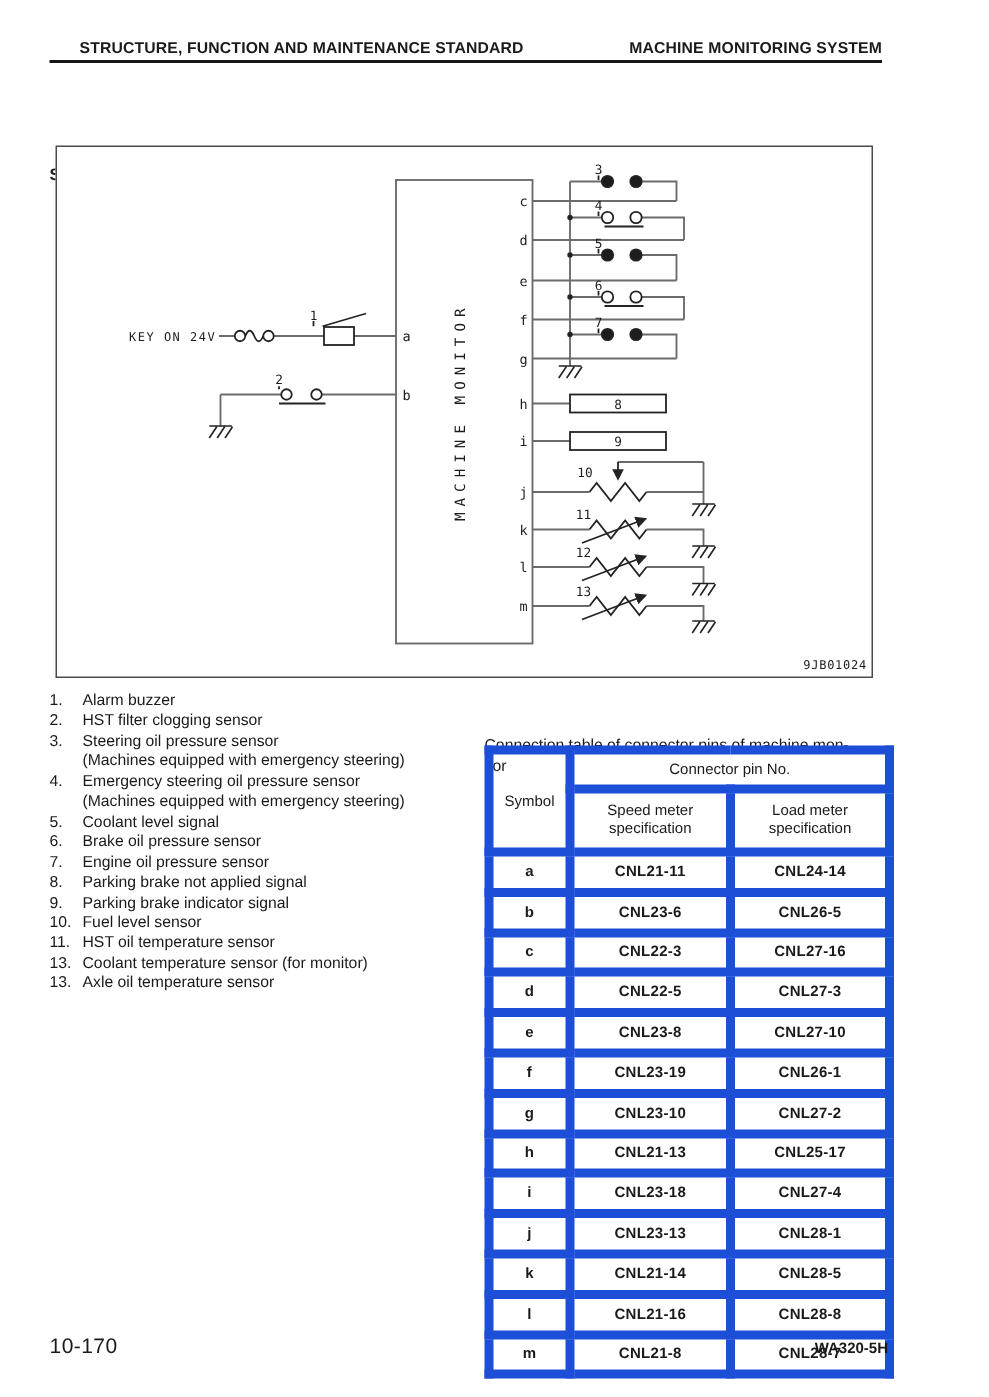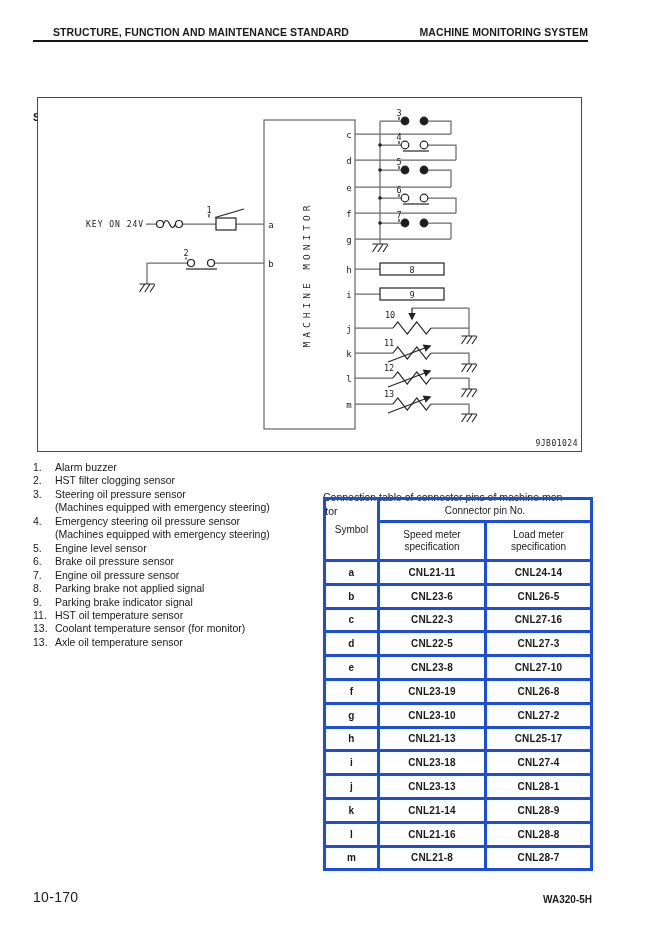--- a/index.html
+++ b/index.html
@@ -15,21 +15,21 @@
   .dtx{font-family:"DejaVu Sans Mono",monospace;fill:#1c1c1c;}
   .legend{left:33px;top:461px;width:288px;font-size:10.5px;line-height:13.45px;}
   .lg-row{display:flex;}
   .lg-num{flex:none;width:22px;}
   .lg-txt{flex:1;}
   .lg-note{display:block;}
   .lg-note:empty{display:none;}
   .tbl-caption{left:323px;top:461px;width:276px;font-size:10.5px;line-height:13.5px;white-space:pre-line;margin-top:30px;}
   .tblwrap{left:323px;top:497px;}
   table{border-collapse:collapse;table-layout:fixed;}
-  th,td{border:3px solid #1d4ed8;text-align:center;vertical-align:middle;padding:0;
+  th,td{border:6px solid #1d4ed8;text-align:center;vertical-align:middle;padding:0;
         font-family:"Liberation Sans",sans-serif;}
   th{font-weight:400;font-size:10px;}
   .grp-h{height:20px;}
   .sub-h{height:36px;white-space:pre-line;line-height:12.5px;}
   td{height:20.8px;font-size:10px;font-weight:700;letter-spacing:0.2px;}
   .page-num{left:33px;top:889px;font-size:14px;letter-spacing:0.3px;}
   .model{right:67px;top:894px;font-size:10px;font-weight:700;}
 </style>
 </head>
 <body>
@@ -162,37 +162,41 @@
     <div class="lg-row">
         <span class="lg-num">3.</span>
         <span class="lg-txt"><span>Steering oil pressure sensor</span><span class="lg-note">(Machines equipped with emergency steering)</span></span>
       </div>
     <div class="lg-row">
         <span class="lg-num">4.</span>
         <span class="lg-txt"><span>Emergency steering oil pressure sensor</span><span class="lg-note">(Machines equipped with emergency steering)</span></span>
       </div>
     <div class="lg-row">
         <span class="lg-num">5.</span>
-        <span class="lg-txt"><span>Engine level sensor</span></span>
+        <span class="lg-txt"><span>Coolant level signal</span></span>
       </div>
     <div class="lg-row">
         <span class="lg-num">6.</span>
         <span class="lg-txt"><span>Brake oil pressure sensor</span></span>
       </div>
     <div class="lg-row">
         <span class="lg-num">7.</span>
         <span class="lg-txt"><span>Engine oil pressure sensor</span></span>
       </div>
     <div class="lg-row">
         <span class="lg-num">8.</span>
         <span class="lg-txt"><span>Parking brake not applied signal</span></span>
       </div>
     <div class="lg-row">
         <span class="lg-num">9.</span>
         <span class="lg-txt"><span>Parking brake indicator signal</span></span>
+      </div>
+    <div class="lg-row">
+        <span class="lg-num">10.</span>
+        <span class="lg-txt"><span>Fuel level sensor</span></span>
       </div>
     <div class="lg-row">
         <span class="lg-num">11.</span>
         <span class="lg-txt"><span>HST oil temperature sensor</span></span>
       </div>
     <div class="lg-row">
         <span class="lg-num">13.</span>
         <span class="lg-txt"><span>Coolant temperature sensor (for monitor)</span></span>
       </div>
     <div class="lg-row">
@@ -243,21 +247,21 @@
             <td>CNL27-3</td>
           </tr>
       <tr>
             <td>e</td>
             <td>CNL23-8</td>
             <td>CNL27-10</td>
           </tr>
       <tr>
             <td>f</td>
             <td>CNL23-19</td>
-            <td>CNL26-8</td>
+            <td>CNL26-1</td>
           </tr>
       <tr>
             <td>g</td>
             <td>CNL23-10</td>
             <td>CNL27-2</td>
           </tr>
       <tr>
             <td>h</td>
             <td>CNL21-13</td>
             <td>CNL25-17</td>
@@ -268,21 +272,21 @@
             <td>CNL27-4</td>
           </tr>
       <tr>
             <td>j</td>
             <td>CNL23-13</td>
             <td>CNL28-1</td>
           </tr>
       <tr>
             <td>k</td>
             <td>CNL21-14</td>
-            <td>CNL28-9</td>
+            <td>CNL28-5</td>
           </tr>
       <tr>
             <td>l</td>
             <td>CNL21-16</td>
             <td>CNL28-8</td>
           </tr>
       <tr>
             <td>m</td>
             <td>CNL21-8</td>
             <td>CNL28-7</td>

